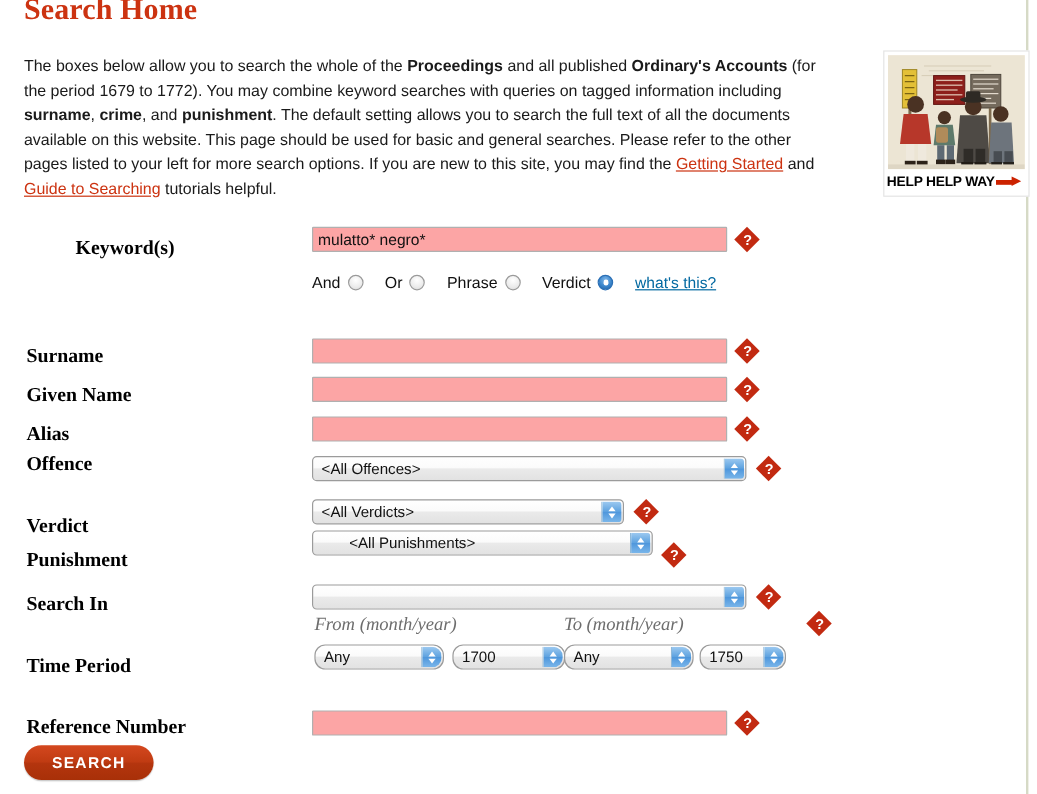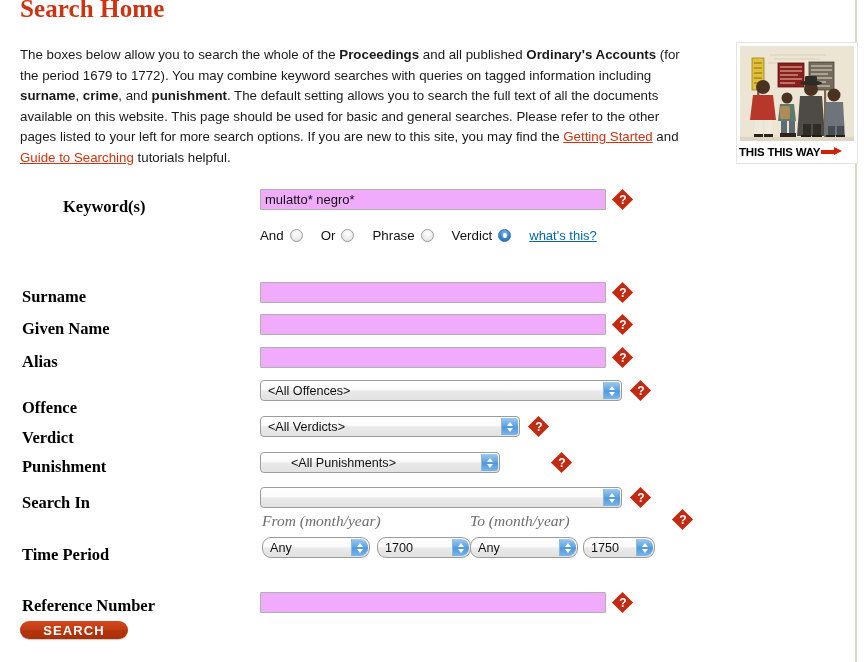--- a/index.html
+++ b/index.html
@@ -150,21 +150,21 @@
     font-size: 16.5px;
     color: #000000;
     white-space: nowrap;
   }
   .txt {
     position: absolute;
     left: 240px;
     height: 21px;
     box-sizing: border-box;
     border: 1px solid #b0b0b0;
-    background: #f0abfc;
+    background: #fca5a5;
     font-family: "Liberation Sans", sans-serif;
     font-size: 13px;
     color: #111111;
     padding: 8px 4px;
     outline: none;
     border-radius: 1px;
   }
 
   
   .help {
@@ -301,21 +301,21 @@
     color: #6d6d6d;
     white-space: nowrap;
   }
 
   
   .search-btn {
     position: absolute;
     left: 20px;
     top: 621px;
     width: 108px;
-    height: 18px;
+    height: 29px;
     border: none;
     border-radius: 15px;
     background: linear-gradient(to bottom, #d4481f 0%, #c03b12 48%, #b4350e 52%, #a83008 100%);
     color: #ffffff;
     font-family: "Liberation Sans", sans-serif;
     font-weight: bold;
     font-size: 13px;
     letter-spacing: 1.1px;
     cursor: pointer;
     box-shadow: 0 1px 1px rgba(0,0,0,0.22);
@@ -403,21 +403,21 @@
           <path d="M86 56 h17 l2 34 h-21 z" fill="#6d747c"></path>
           <rect x="88" y="80" width="7" height="11" fill="#474c52"></rect>
           <rect x="97" y="80" width="7" height="11" fill="#474c52"></rect>
           <rect x="86" y="89" width="9" height="4" fill="#24211d"></rect>
           <rect x="96" y="89" width="9" height="4" fill="#24211d"></rect>
 
           <rect x="0" y="91" width="114" height="4" fill="#ded6c4"></rect>
         </svg>
       </div>
       <div class="illus-caption">
-        <span>THIS THIS WAY</span>
+        <span>HELP HELP WAY</span>
           <span class="arrow-right"></span>
       </div>
     </div>
 
     <div class="form">
 
       <div class="row" style="top:0;">
         <div class="lbl" style="top:19px;margin-left:41px;">Keyword(s)</div>
         <input class="txt" type="text" style="top: 11px; width: 346px;" value="mulatto* negro*">
         <div class="help" style="left:593px; top:12px;">
@@ -467,21 +467,21 @@
       <div class="row" style="top:155px;">
         <div class="lbl" style="top:19px;">Alias</div>
         <input class="txt" type="text" style="top: 14px; width: 346px;" value="">
         <div class="help" style="left:593px; top:15px;">
           <div class="dia"></div>
           <div class="qm">?</div>
         </div>
       </div>
 
       <div class="row" style="top:188px;">
-        <div class="lbl" style="top:32px;">Offence</div>
+        <div class="lbl" style="top:11px;">Offence</div>
         <div class="sel" style="left:240px; top:14px; width:362px;">
           <span>&lt;All Offences&gt;</span>
           <span class="btn"></span>
         </div>
         <div class="help" style="left:611px; top:15px;">
           <div class="dia"></div>
           <div class="qm">?</div>
         </div>
       </div>
 
@@ -492,21 +492,21 @@
           <span class="btn"></span>
         </div>
         <div class="help" style="left:509px; top:15px;">
           <div class="dia"></div>
           <div class="qm">?</div>
         </div>
       </div>
 
       <div class="row" style="top:260px;">
         <div class="lbl" style="top:19px;">Punishment</div>
-        <div class="sel" style="left:240px; top:14px; width:240px;padding-left:30px;">
+        <div class="sel" style="left:240px; top:4px; width:284px;padding-left:30px;">
           <span>&lt;All Punishments&gt;</span>
           <span class="btn"></span>
         </div>
         <div class="help" style="left:532px; top:15px;">
           <div class="dia"></div>
           <div class="qm">?</div>
         </div>
       </div>
 
       <div class="row" style="top:296px;">

